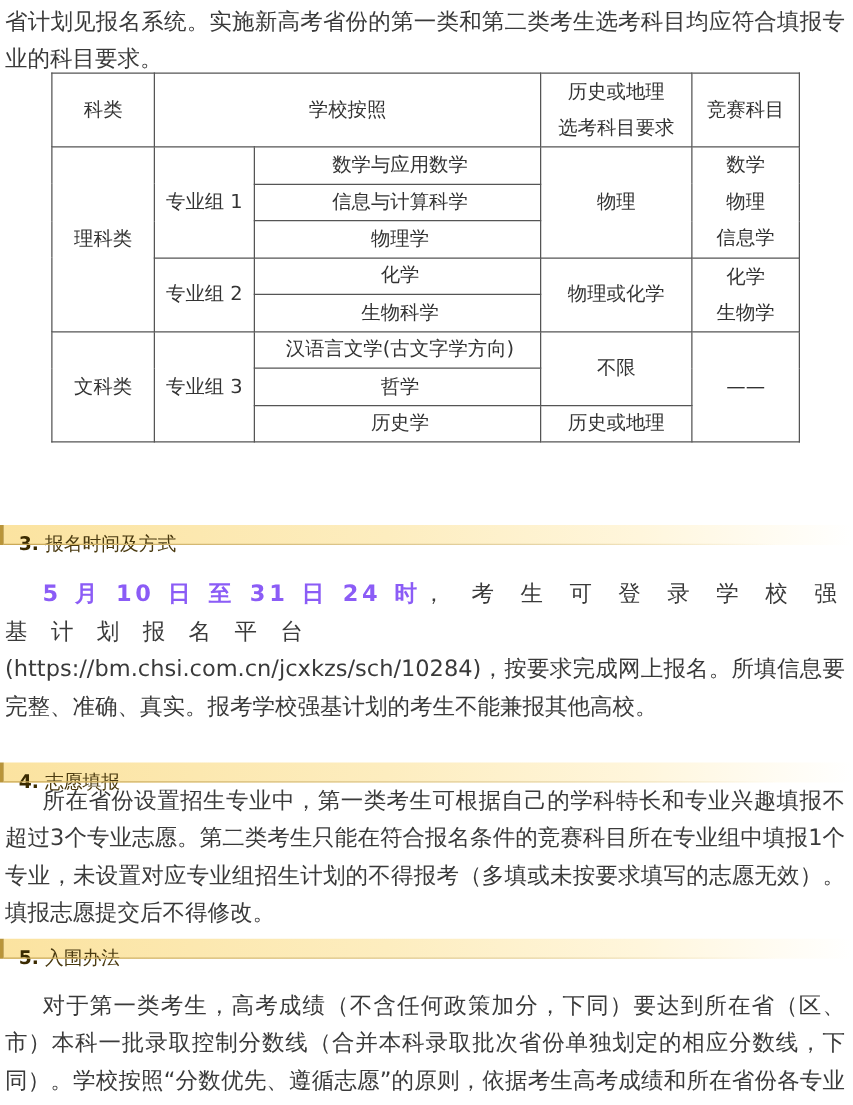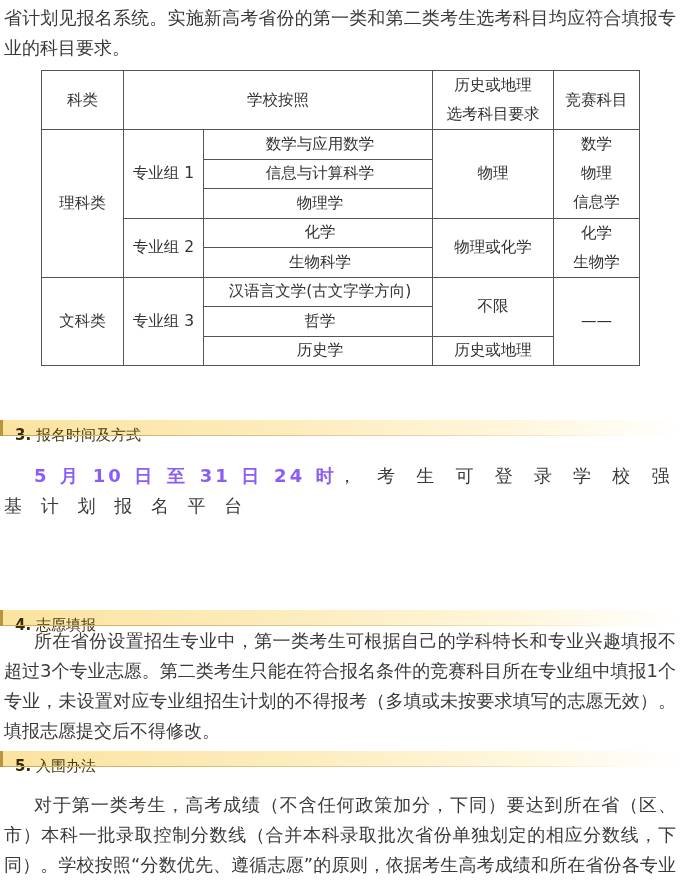--- a/index.html
+++ b/index.html
@@ -10,21 +10,21 @@
   }
   .para {
     position: absolute; left: 4px; width: 672px;
     line-height: 30px; font-size: 18px; color: #3a3a3a;
     text-align: justify; margin: 0;
   }
   .para.indent { text-indent: 30px; }
   .bold { font-weight: bold; color: #8b5cf6; letter-spacing: 3px; }
   .spaced { letter-spacing: 6.5px; }
   table.grid {
-    position: absolute; left: 41px; top: 70px; width: 598px;
+    position: absolute; left: 41px; top: 58px; width: 598px;
     border-collapse: collapse; table-layout: fixed;
     font-size: 15.5px; color: #333; border-radius: 20px;
   }
   table.grid td, table.grid th {
     border: 1px solid #555; padding: 0; font-weight: normal;
     text-align: center; vertical-align: middle; height: 28.5px;
   }
   table.grid th { height: 58px; line-height: 29px; }
   table.grid td.major { text-align: center; padding-left: 4px; }
   .stack span { display: block; line-height: 29px; }
@@ -114,20 +114,21 @@
   </table>
 
 <div class="section-bar" style="top:420px;">
   <div class="section-title">
     <span class="num">3.</span>
     <span>报名时间及方式</span>
   </div>
 </div>
 <p class="para indent" style="top:461px;">
   <span class="bold">5 月 10 日 至 31 日 24 时</span><span class="spaced">， 考 生 可 登 录 学 校 强 基 计 划 报 名 平 台</span><br>
+  <span>(https://bm.chsi.com.cn/jcxkzs/sch/10284)，按要求完成网上报名。所填信息要完整、准确、真实。报考学校强基计划的考生不能兼报其他高校。</span>
 </p>
 
 <div class="section-bar" style="top:610px;">
   <div class="section-title">
     <span class="num">4.</span>
     <span>志愿填报</span>
   </div>
 </div>
 <p class="para indent" style="top:626px;">所在省份设置招生专业中，第一类考生可根据自己的学科特长和专业兴趣填报不超过3个专业志愿。第二类考生只能在符合报名条件的竞赛科目所在专业组中填报1个专业，未设置对应专业组招生计划的不得报考（多填或未按要求填写的志愿无效）。填报志愿提交后不得修改。</p>
 

